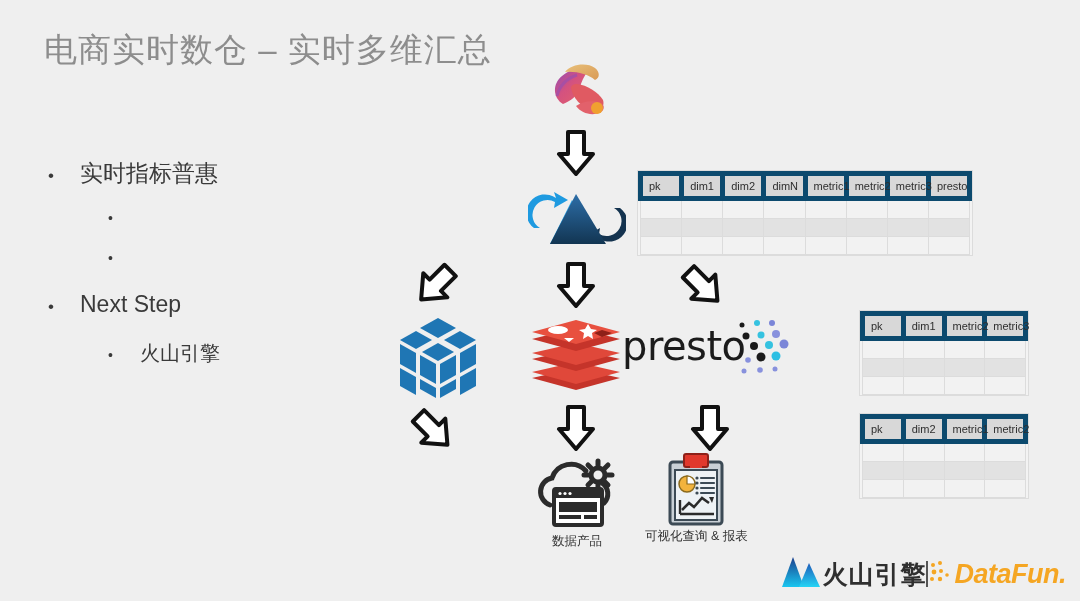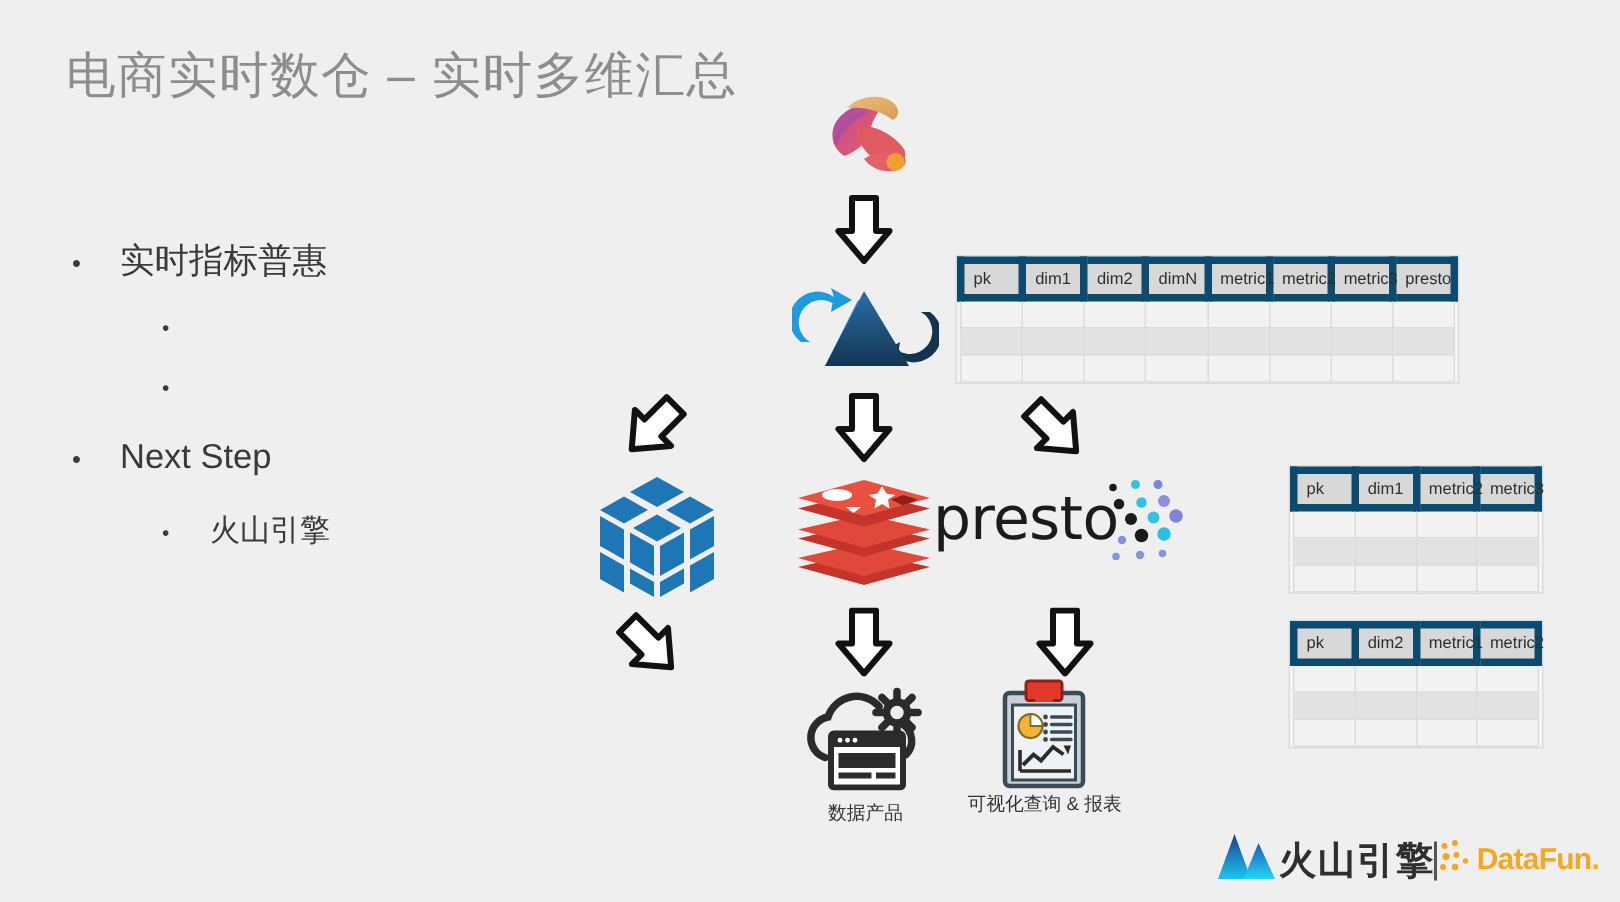--- a/index.html
+++ b/index.html
@@ -123,21 +123,22 @@
     color: #2f2f2f;
     font-weight: bold;
     letter-spacing: 1px;
   }
   .divider-bar {
     width: 2px;
     height: 26px;
     background: #555;
   }
   .datafun-text {
-    font-size: 20px;
+    font-size: 27px;
+    font-style: italic;
     font-weight: bold;
     color: #f5a623;
     letter-spacing: -0.5px;
   }
 </style>
 </head>
 <body>
 
 <div class="slide">
 

